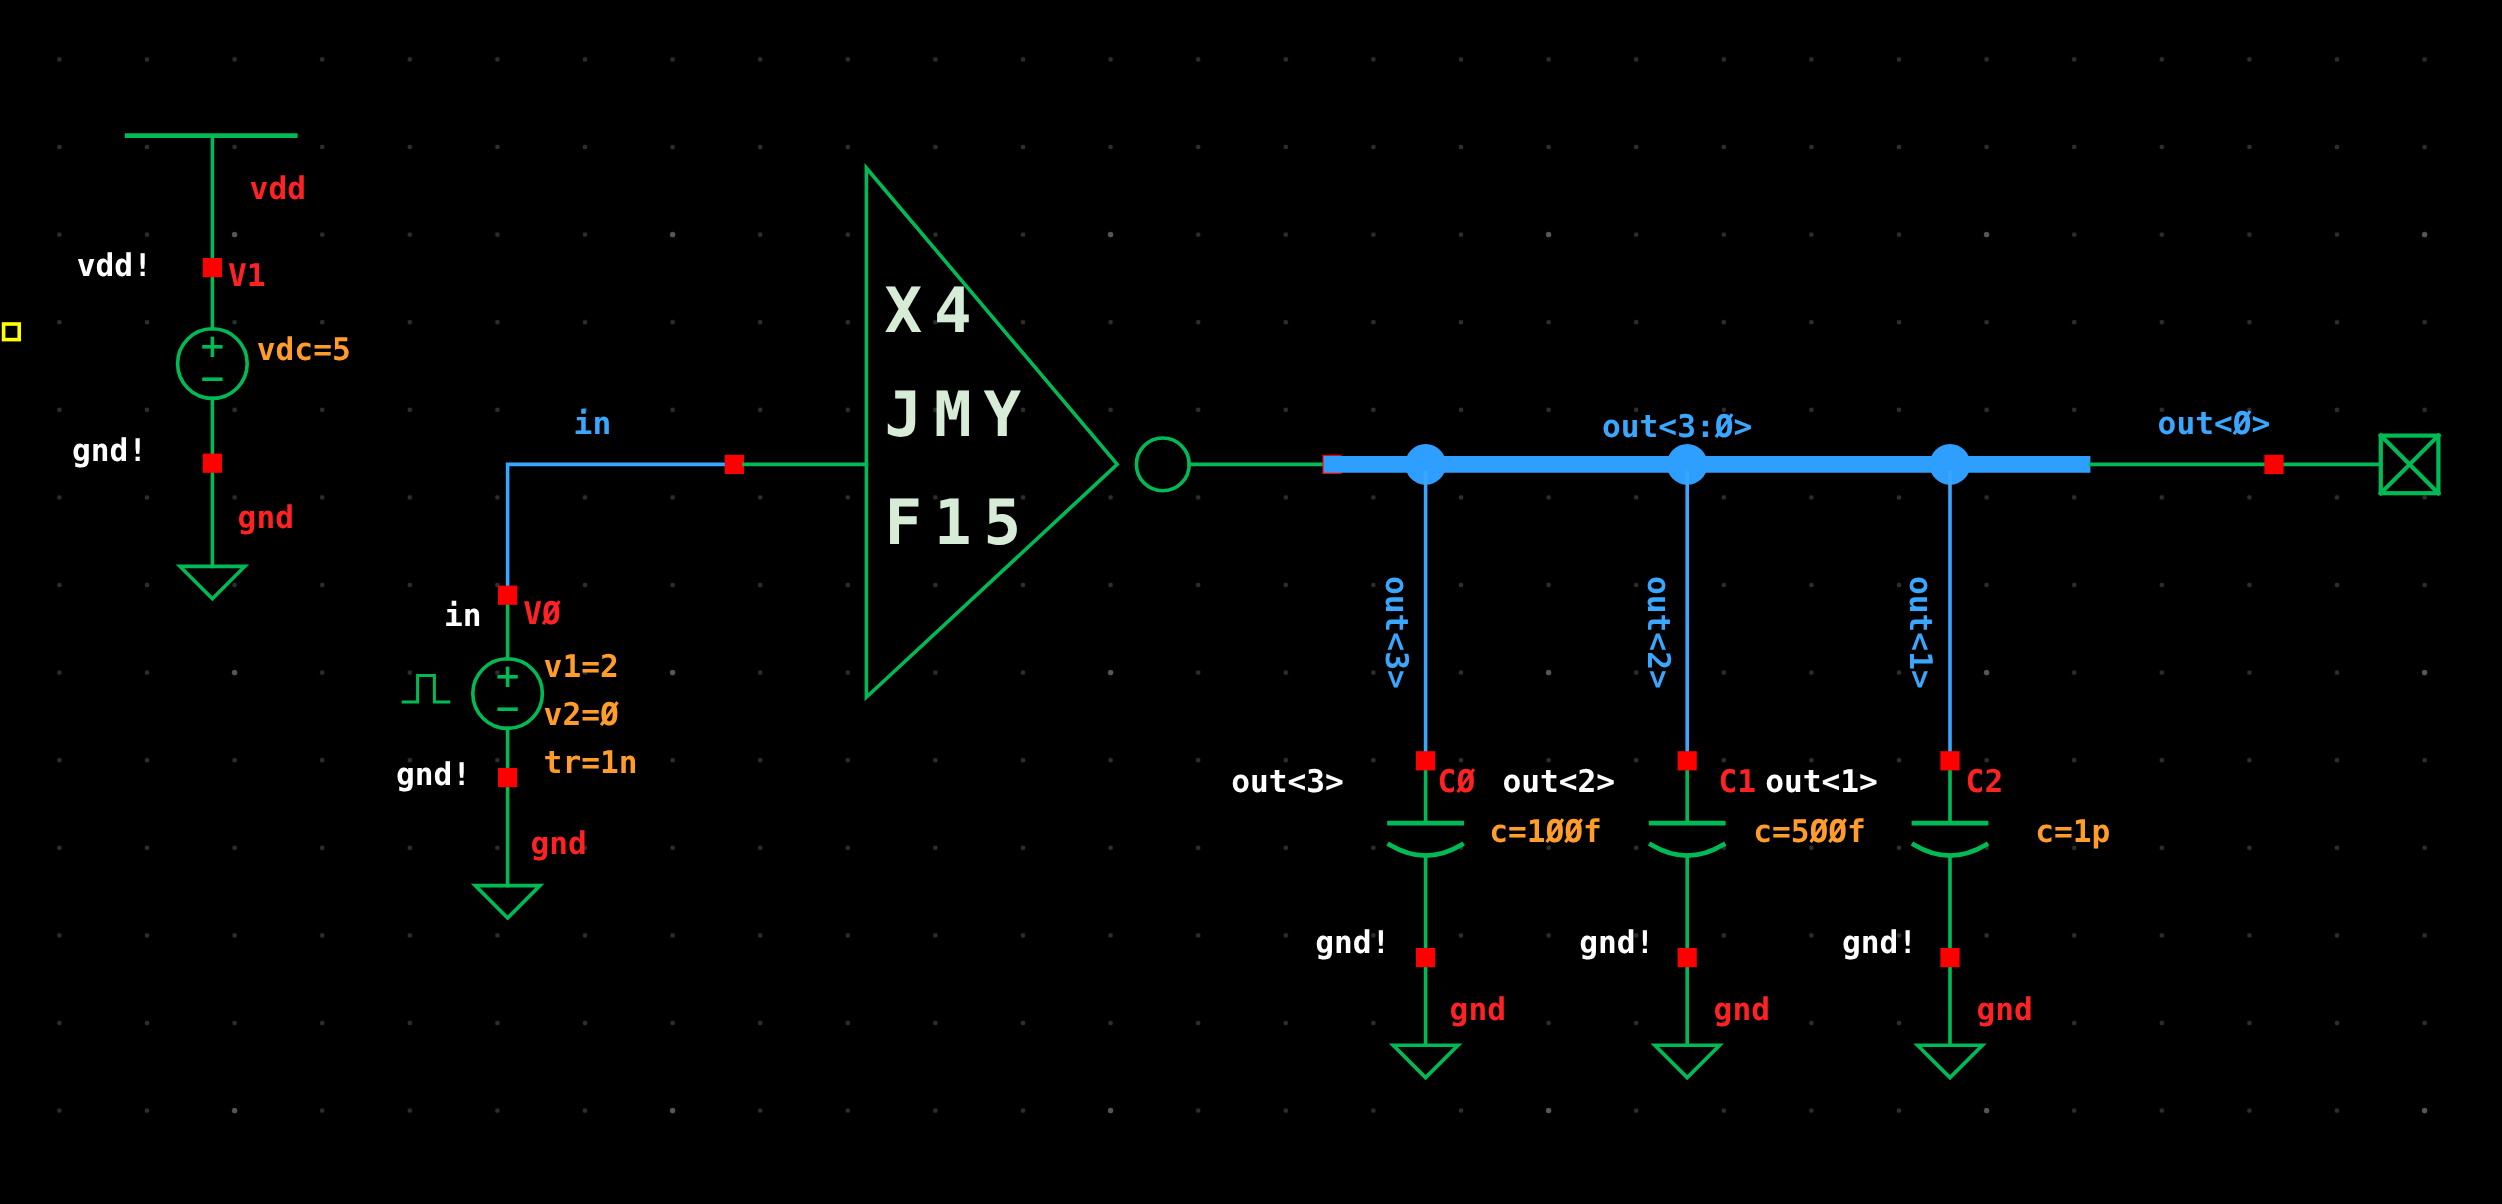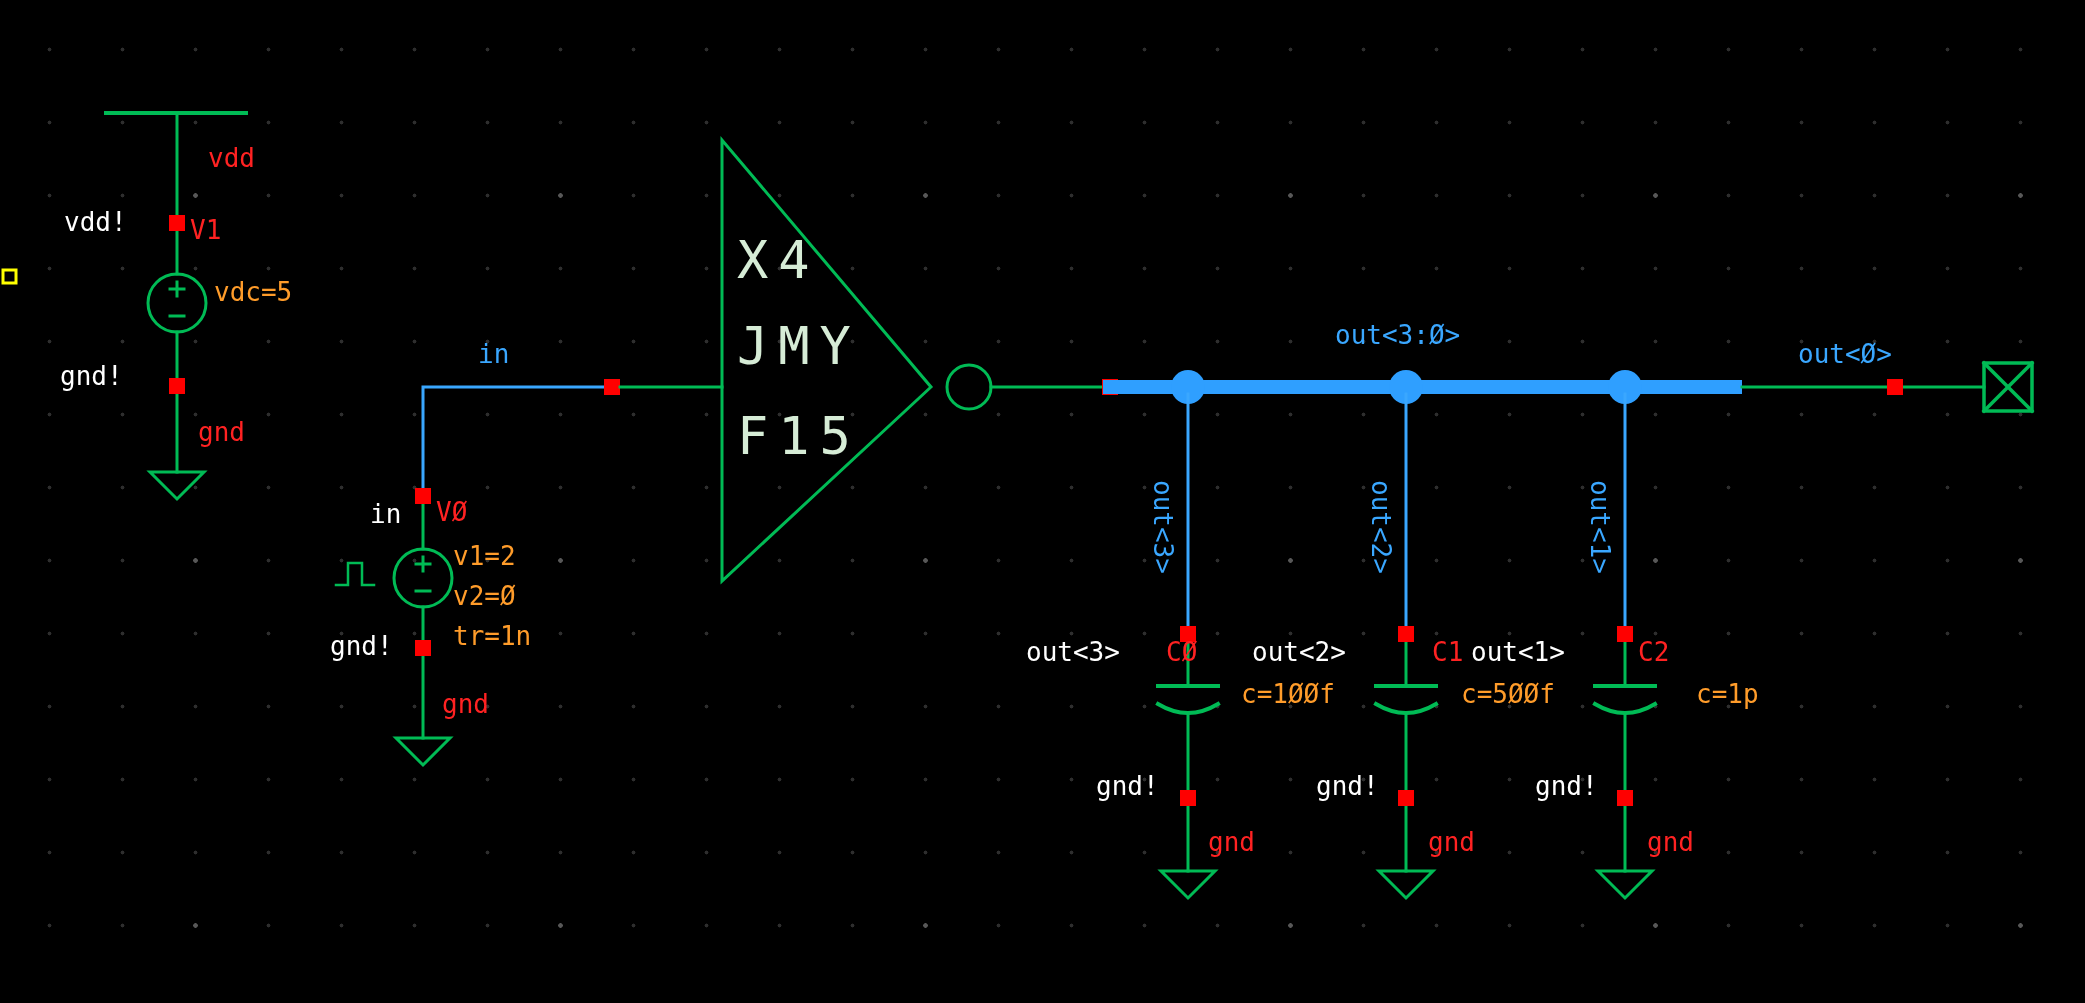--- a/index.html
+++ b/index.html
@@ -7,20 +7,21 @@
     position:relative;
     width:2085px;height:994px;
     overflow:hidden;
     background-color:#000;
     background-image:
       radial-gradient(circle, #575757 2px, transparent 2.6px),
       radial-gradient(circle, #2e2e2e 1.7px, transparent 2.2px);
     background-size: 365px 365px, 73px 73px;
     background-position: 13px 13px, 13px 13px;
     font-family:"DejaVu Sans Mono", monospace;
+    font-weight:bold;
   }
   svg.wires{position:absolute;left:0;top:0;}
   .lbl{
     position:absolute;
     font-family:"DejaVu Sans Mono", monospace;
     font-size:26px;
     line-height:32px;
     white-space:pre;
   }
   .red{color:#ff2222;}
@@ -149,26 +150,26 @@
   <div class="lbl orange" style="left:453px;top:540px">v1=2</div>
   <div class="lbl orange" style="left:453px;top:580px">v2=Ø</div>
   <div class="lbl orange" style="left:453px;top:620px">tr=1n</div>
   <div class="lbl white" style="left:330px;top:630px">gnd!</div>
   <div class="lbl red" style="left:442px;top:688px">gnd</div>
 
   <div class="bufname" style="left:737px;top:232px">X4</div>
   <div class="bufname" style="left:737px;top:318px">JMY</div>
   <div class="bufname" style="left:737px;top:408px">F15</div>
 
-  <div class="lbl cyan" style="left:1335px;top:319px">out&lt;3:Ø&gt;</div>
+  <div class="lbl cyan" style="left:1335px;top:340px">out&lt;3:Ø&gt;</div>
   <div class="lbl cyan" style="left:1798px;top:338px">out&lt;Ø&gt;</div>
 
   <div class="lbl cyan vert" style="left:1179px;top:480px">out&lt;3&gt;</div>
   <div class="lbl white" style="left:1026px;top:636px">out&lt;3&gt;</div>
-  <div class="lbl red" style="left:1166px;top:636px">CØ</div>
+  <div class="lbl red" style="left:1198px;top:636px">CØ</div>
   <div class="lbl orange" style="left:1241px;top:678px">c=1ØØf</div>
   <div class="lbl white" style="left:1096px;top:770px">gnd!</div>
   <div class="lbl red" style="left:1208px;top:826px">gnd</div>
 
   <div class="lbl cyan vert" style="left:1397px;top:480px">out&lt;2&gt;</div>
   <div class="lbl white" style="left:1252px;top:636px">out&lt;2&gt;</div>
   <div class="lbl red" style="left:1432px;top:636px">C1</div>
   <div class="lbl orange" style="left:1461px;top:678px">c=5ØØf</div>
   <div class="lbl white" style="left:1316px;top:770px">gnd!</div>
   <div class="lbl red" style="left:1428px;top:826px">gnd</div>

